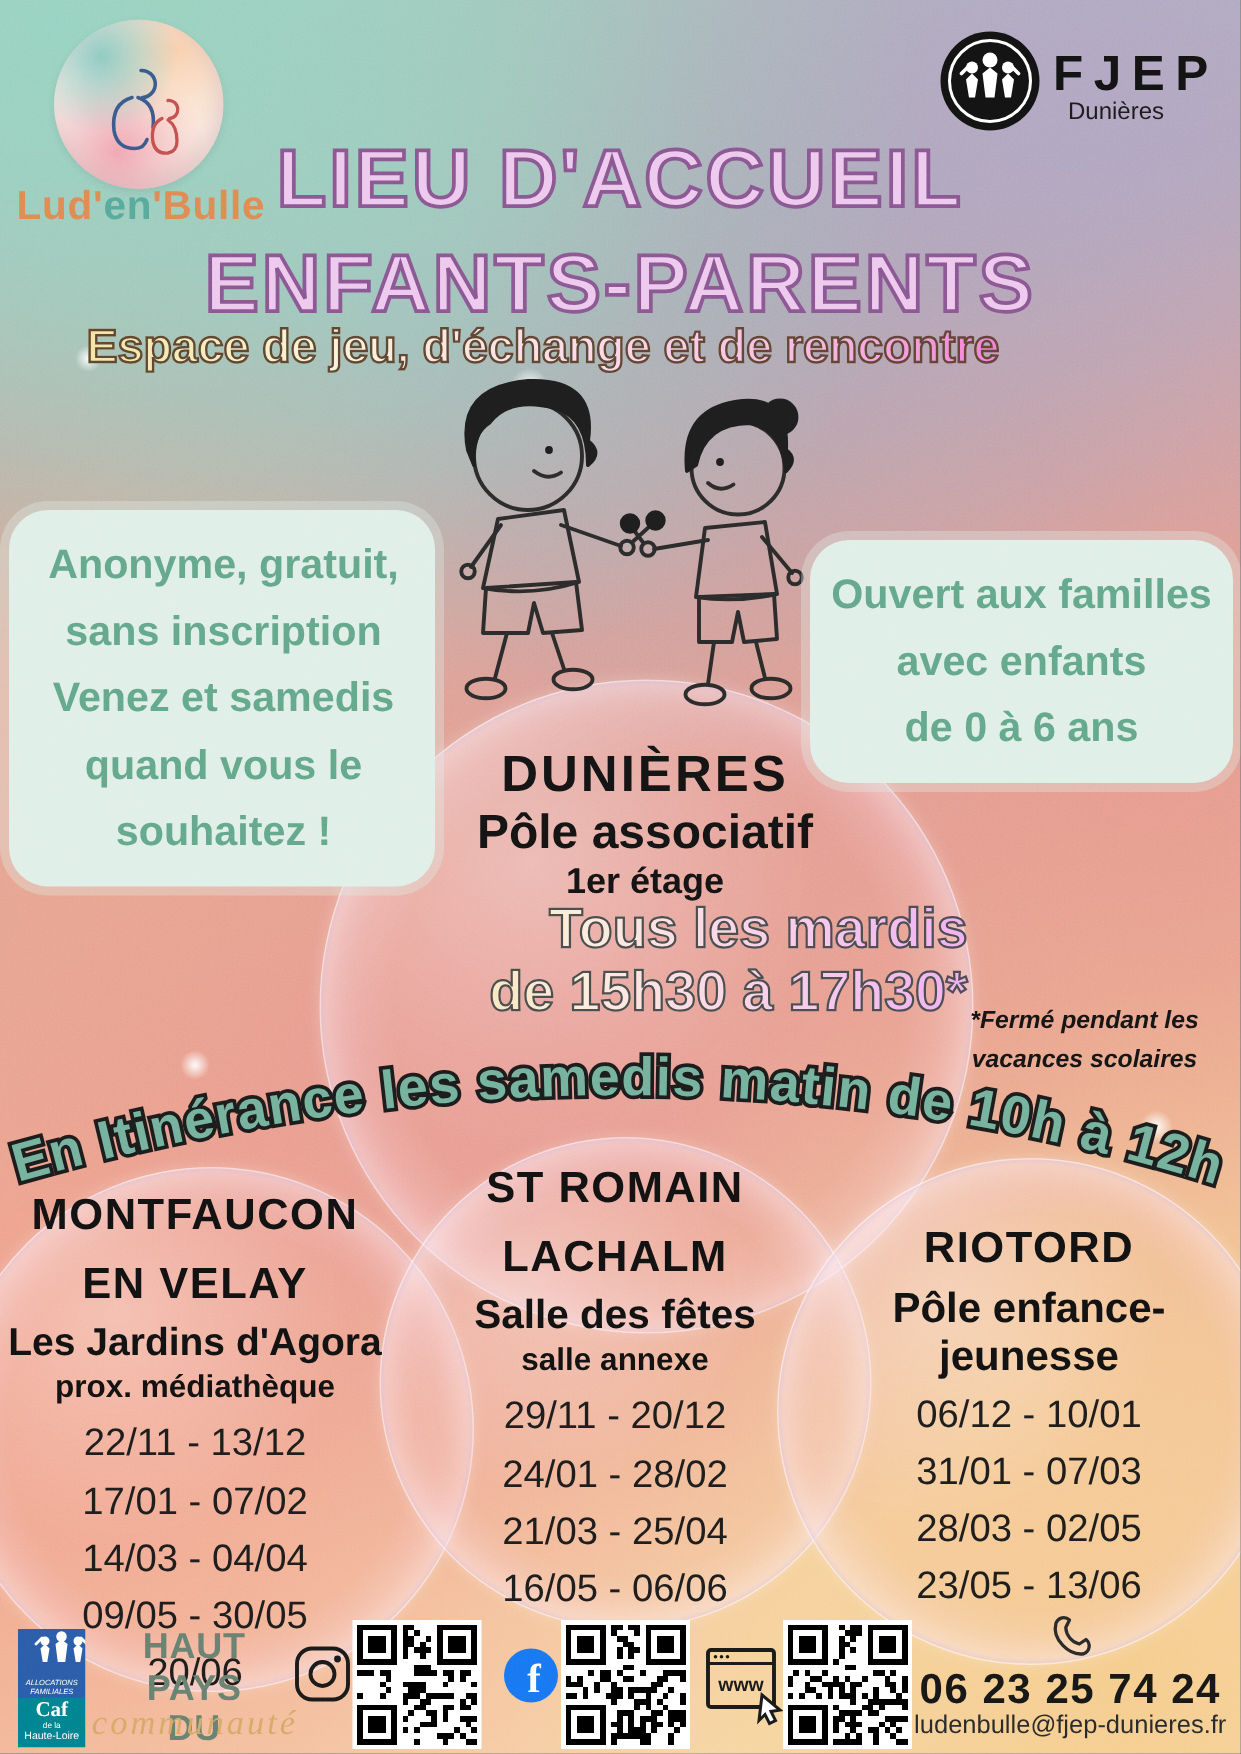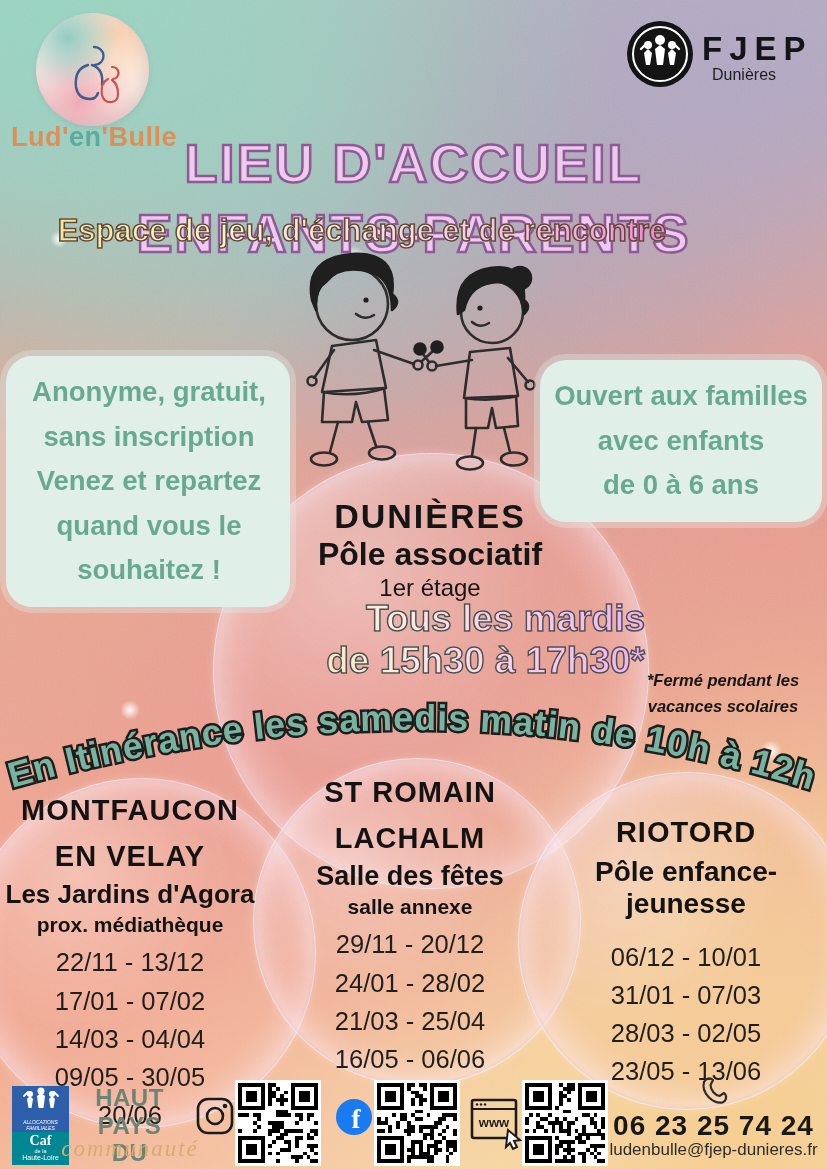--- a/index.html
+++ b/index.html
@@ -43,49 +43,49 @@
       #f7f1ea;
     box-shadow: inset -4px -6px 14px rgba(190,140,150,.35), 0 2px 6px rgba(0,0,0,.08);
   }
   .ludenbulle{left:6px; top:122px; width:176px; text-align:center; font-size:27px; font-weight:bold; letter-spacing:.5px;}
   .lb-orange{color:#df8a52;} .lb-teal{color:#57a99a;}
   .fjep-circle{left:627px; top:21px; width:66px; height:66px; border-radius:50%; background:#131313;}
   .fjep-name{left:702px; top:30px; font-size:33px; font-weight:bold; letter-spacing:7px; color:#131313;}
   .fjep-sub{left:712px; top:66px; font-size:16px; color:#1c1c1c;}
   .title{left:0; width:827px; text-align:center; font-weight:bold; color:#eec9ee;
     -webkit-text-stroke:2.5px #8a5792; letter-spacing:2px;
-    text-shadow:0 0 1px #8a5792;margin-top:44px;}
+    text-shadow:0 0 1px #8a5792;}
   .title1{top:88px; font-size:54px;}
   .title2{top:158px; font-size:54px;}
   .subtitle{left:0; top:213px; width:724px; text-align:center; font-size:31px; font-weight:bold;
     background:linear-gradient(90deg,#f3df8d 0%, #faf3d8 30%, #fbd9ea 55%, #f8b7e2 75%, #f464d2 100%);
     -webkit-background-clip:text; background-clip:text; color:transparent;
     -webkit-text-stroke:1.6px #5c4733;}
   
   .green-box{background:#e0efe8; border-radius:26px; color:#63a78c; font-weight:bold;
     text-align:center; font-size:27.5px; line-height:1.62; padding:14px 10px;
     box-shadow:0 0 0 6px rgba(224,239,232,.35);}
   
   .dun{left:215px; width:430px; text-align:center; color:#141414;}
   .dun-name{top:497px; font-size:34px; font-weight:bold; letter-spacing:2px;}
   .dun-place{top:536px; font-size:32px; font-weight:bold;}
-  .dun-floor{top:574px; font-size:24px; font-weight:normal;}
+  .dun-floor{top:574px; font-size:24px; font-weight:bold;}
   .dun-sched{left:215px; width:430px; text-align:right; font-size:37px; font-weight:bold;
     background:linear-gradient(90deg,#f0dd8c 0%, #fceedd 40%, #f9cfe9 70%, #eeb0f2 100%);
     -webkit-background-clip:text; background-clip:text; color:transparent;
     -webkit-text-stroke:1.5px #4c4c4c;}
   .note{left:632px; top:668px; width:182px; text-align:center; font-size:16.5px; font-style:italic; font-weight:bold; color:#151515; line-height:1.55;}
   
   .col{text-align:center; color:#121212;}
   .loc-name{font-size:29px; font-weight:bold; letter-spacing:1px; line-height:1.3; margin:0;}
   .loc-venue{font-size:26px; font-weight:bold; margin-top:4px;}
   .loc-detail{font-size:21px; font-weight:bold; margin-top:3px;}
   .loc-dates{font-size:25.5px; margin-top:6px; line-height:1.5; color:#1d1d1d;}
   
-  .caf{left:12px; top:1086px; width:57px; height:79px; display:flex; flex-direction:column; overflow:hidden;}
+  .caf{left:12px; top:1086px; width:45px; height:79px; display:flex; flex-direction:column; overflow:hidden;}
   .caf-top{background:#2b5ca8; color:#fff; flex:0 0 46px; position:relative; text-align:center;}
   .caf-top .caf-txt{position:absolute; bottom:1px; left:0; right:0; font-size:5px; font-style:italic; line-height:1.2;}
   .caf-bottom{background:#00838f; color:#fff; flex:1; text-align:center; line-height:1.05; padding-top:2px;}
   .caf-name{font-size:14px; font-weight:bold; font-family:"Liberation Serif", serif;}
   .caf-sub{font-size:5.5px;} .caf-region{font-size:7px;}
   .hpv{left:72px; top:1084px; width:115px; text-align:center; color:#68806f; font-weight:bold; font-size:24px; line-height:1.15; letter-spacing:.5px;}
   .hpv-script{left:60px; top:1136px; width:140px; text-align:center; color:#d6a967; font-size:23px; font-style:italic; font-family:"Liberation Serif", serif; letter-spacing:2px;}
   .qr{position:absolute; background:#fff; padding:3px; width:80px; height:80px;}
   .qr svg{display:block; width:80px; height:80px;}
   .phone-num{left:600px; top:1110px; width:227px; text-align:center; font-size:28px; font-weight:bold; color:#171717; letter-spacing:1px;}
@@ -173,24 +173,24 @@
         <circle cx="168" cy="101" r="5.5" fill="#1e1e1e" stroke="#1e1e1e"></circle>
       <path d="M256 110 L276 134"></path>
         <circle cx="278" cy="137" r="4.5"></circle>
       <path d="M214 150 L264 148 L266 178 L244 180 L240 160 L236 180 L214 180 Z"></path>
       <path d="M224 180 L220 208 M252 180 L258 204"></path>
       <ellipse cx="218" cy="215" rx="13" ry="6.5"></ellipse>
         <ellipse cx="262" cy="211" rx="13" ry="6.5"></ellipse>
     </g>
   </svg>
 
-  <div class="abs green-box" style="left:6px; top:356px; width:262px;padding-left:12px;">
+  <div class="abs green-box" style="left:6px; top:340px; width:262px;padding-left:12px;">
     <div>Anonyme, gratuit,</div>
     <div>sans inscription</div>
-    <div>Venez et repartez</div>
+    <div>Venez et samedis</div>
     <div>quand vous le</div>
     <div>souhaitez !</div>
   </div>
 
   <div class="abs green-box" style="left:540px; top:360px; width:262px;">
     <div>Ouvert aux familles</div>
     <div>avec enfants</div>
     <div>de 0 à 6 ans</div>
   </div>
 
@@ -237,21 +237,21 @@
       <div>29/11 - 20/12</div>
       <div>24/01 - 28/02</div>
       <div>21/03 - 25/04</div>
       <div>16/05 - 06/06</div>
     </div>
   </div>
 
   <div class="abs col" style="left:552px; top:814px; width:268px;">
     <div class="loc-name">RIOTORD</div>
     <div class="loc-venue" style="font-size:28px;">Pôle enfance-jeunesse</div>
-    <div class="loc-dates" style="margin-top:18px;">
+    <div class="loc-dates" style="margin-top:4px;">
       <div>06/12 - 10/01</div>
       <div>31/01 - 07/03</div>
       <div>28/03 - 02/05</div>
       <div>23/05 - 13/06</div>
     </div>
   </div>
 
   <div class="caf abs" style="position:absolute;">
     <div class="caf-top">
       <svg viewBox="0 0 57 36" width="57" height="36">

